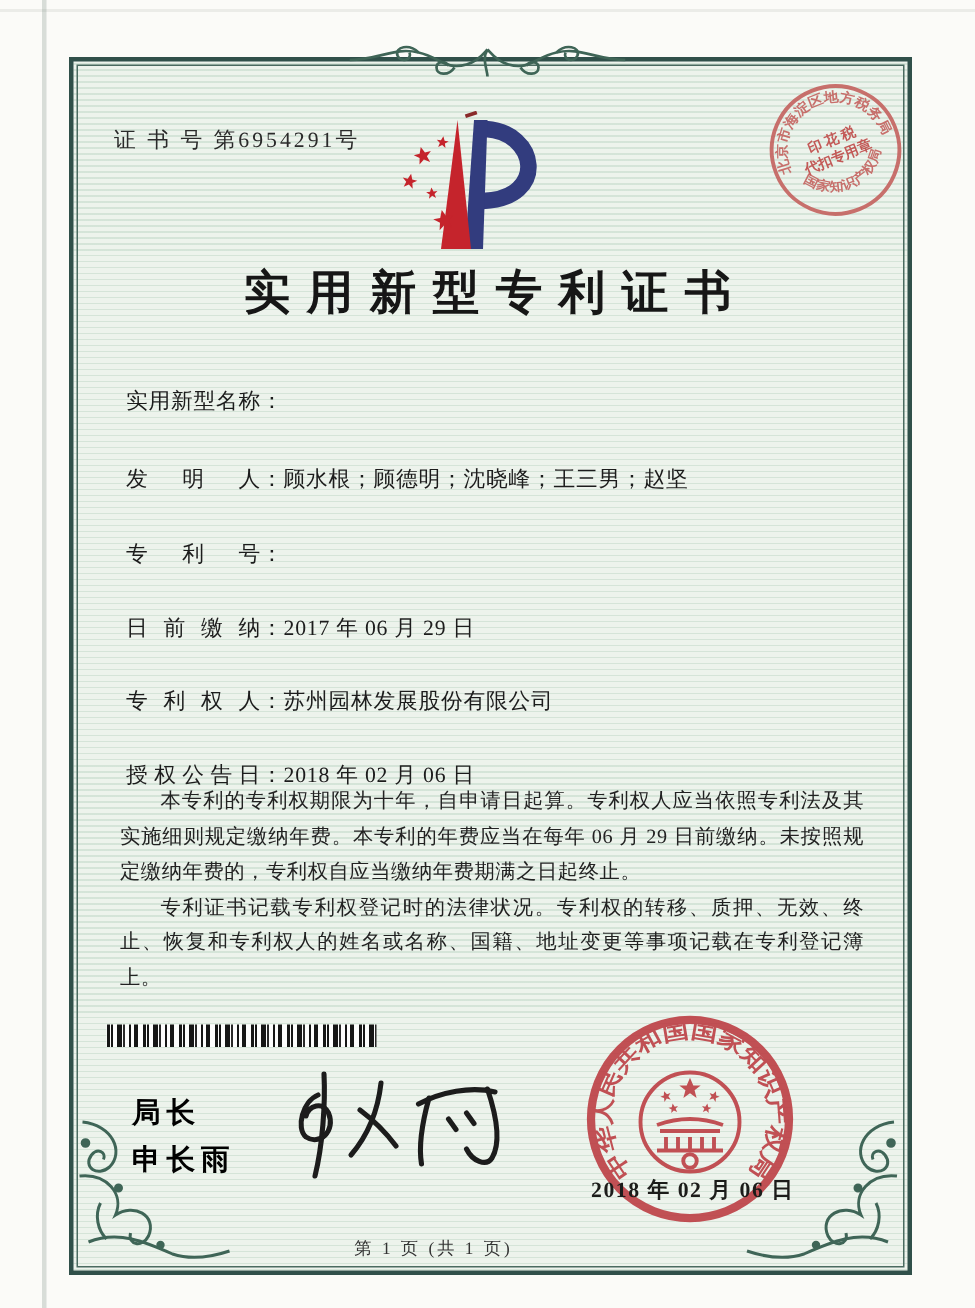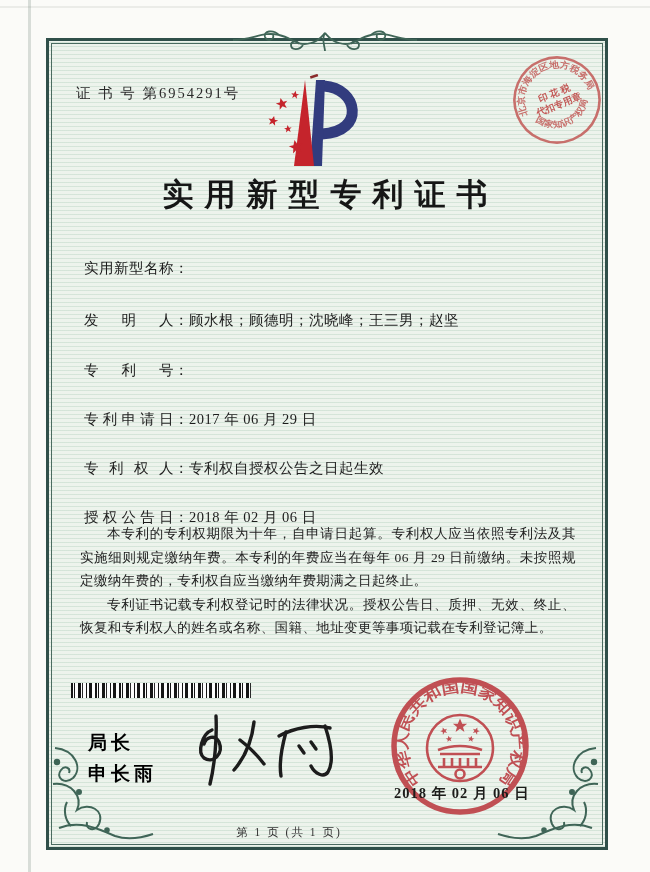--- a/index.html
+++ b/index.html
@@ -122,39 +122,39 @@
   <div class="field">
     <span class="flabel">发明人</span>
       <span class="fcolon">：</span>
       <span class="fvalue">顾水根；顾德明；沈晓峰；王三男；赵坚</span>
   </div>
   <div class="field">
     <span class="flabel">专利号</span>
       <span class="fcolon">：</span>
   </div>
   <div class="field">
-    <span class="flabel">专利申请日</span>
+    <span class="flabel">日前缴纳</span>
       <span class="fcolon">：</span>
       <span class="fvalue">2017 年 06 月 29 日</span>
   </div>
   <div class="field">
     <span class="flabel">专利权人</span>
       <span class="fcolon">：</span>
-      <span class="fvalue">专利权自授权公告之日起生效</span>
+      <span class="fvalue">苏州园林发展股份有限公司</span>
   </div>
   <div class="field">
     <span class="flabel">授权公告日</span>
       <span class="fcolon">：</span>
       <span class="fvalue">2018 年 02 月 06 日</span>
   </div>
 </div>
 
 <div class="paras">
   <p>本专利的专利权期限为十年，自申请日起算。专利权人应当依照专利法及其实施细则规定缴纳年费。本专利的年费应当在每年 06 月 29 日前缴纳。未按照规定缴纳年费的，专利权自应当缴纳年费期满之日起终止。</p>
-  <p>专利证书记载专利权登记时的法律状况。授权公告日、质押、无效、终止、恢复和专利权人的姓名或名称、国籍、地址变更等事项记载在专利登记簿上。</p>
+  <p>专利证书记载专利权登记时的法律状况。专利权的转移、质押、无效、终止、恢复和专利权人的姓名或名称、国籍、地址变更等事项记载在专利登记簿上。</p>
 </div>
 
 <div class="barcode"></div>
 
 <div class="director">
   <div>局长</div>
   <div>申长雨</div>
 </div>
 
 <svg class="signature" viewBox="0 0 168 88">

